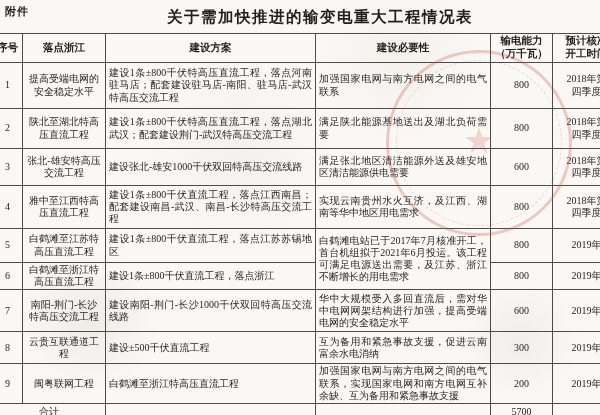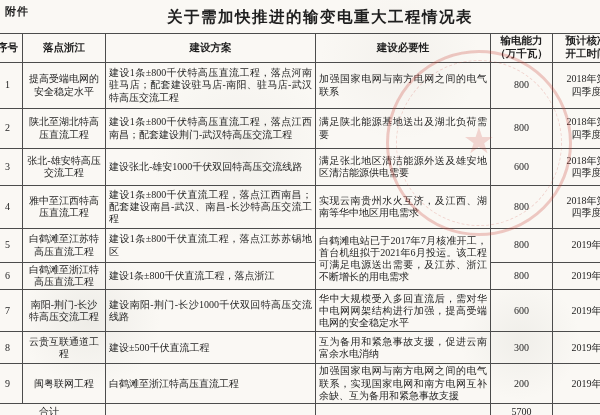--- a/index.html
+++ b/index.html
@@ -76,21 +76,21 @@
       <td class="c-nec">加强国家电网与南方电网之间的电气联系</td>
       <td class="c-cap">800</td>
       <td class="c-time">
             <div class="time-inner">2018年第四季度</div>
           </td>
     </tr>
 
     <tr class="h-r2">
       <td class="c-no">2</td>
       <td class="c-name">陕北至湖北特高压直流工程</td>
-      <td class="c-plan">建设1条±800千伏特高压直流工程，落点江西南昌；配套建设荆门-武汉特高压交流工程</td>
+      <td class="c-plan">建设1条±800千伏特高压直流工程，落点湖北武汉；配套建设荆门-武汉特高压交流工程</td>
       <td class="c-nec">满足陕北能源基地送出及湖北负荷需要</td>
       <td class="c-cap">800</td>
       <td class="c-time">
             <div class="time-inner">2018年第四季度</div>
           </td>
     </tr>
 
     <tr class="h-r3">
       <td class="c-no">3</td>
       <td class="c-name">张北-雄安特高压交流工程</td>

